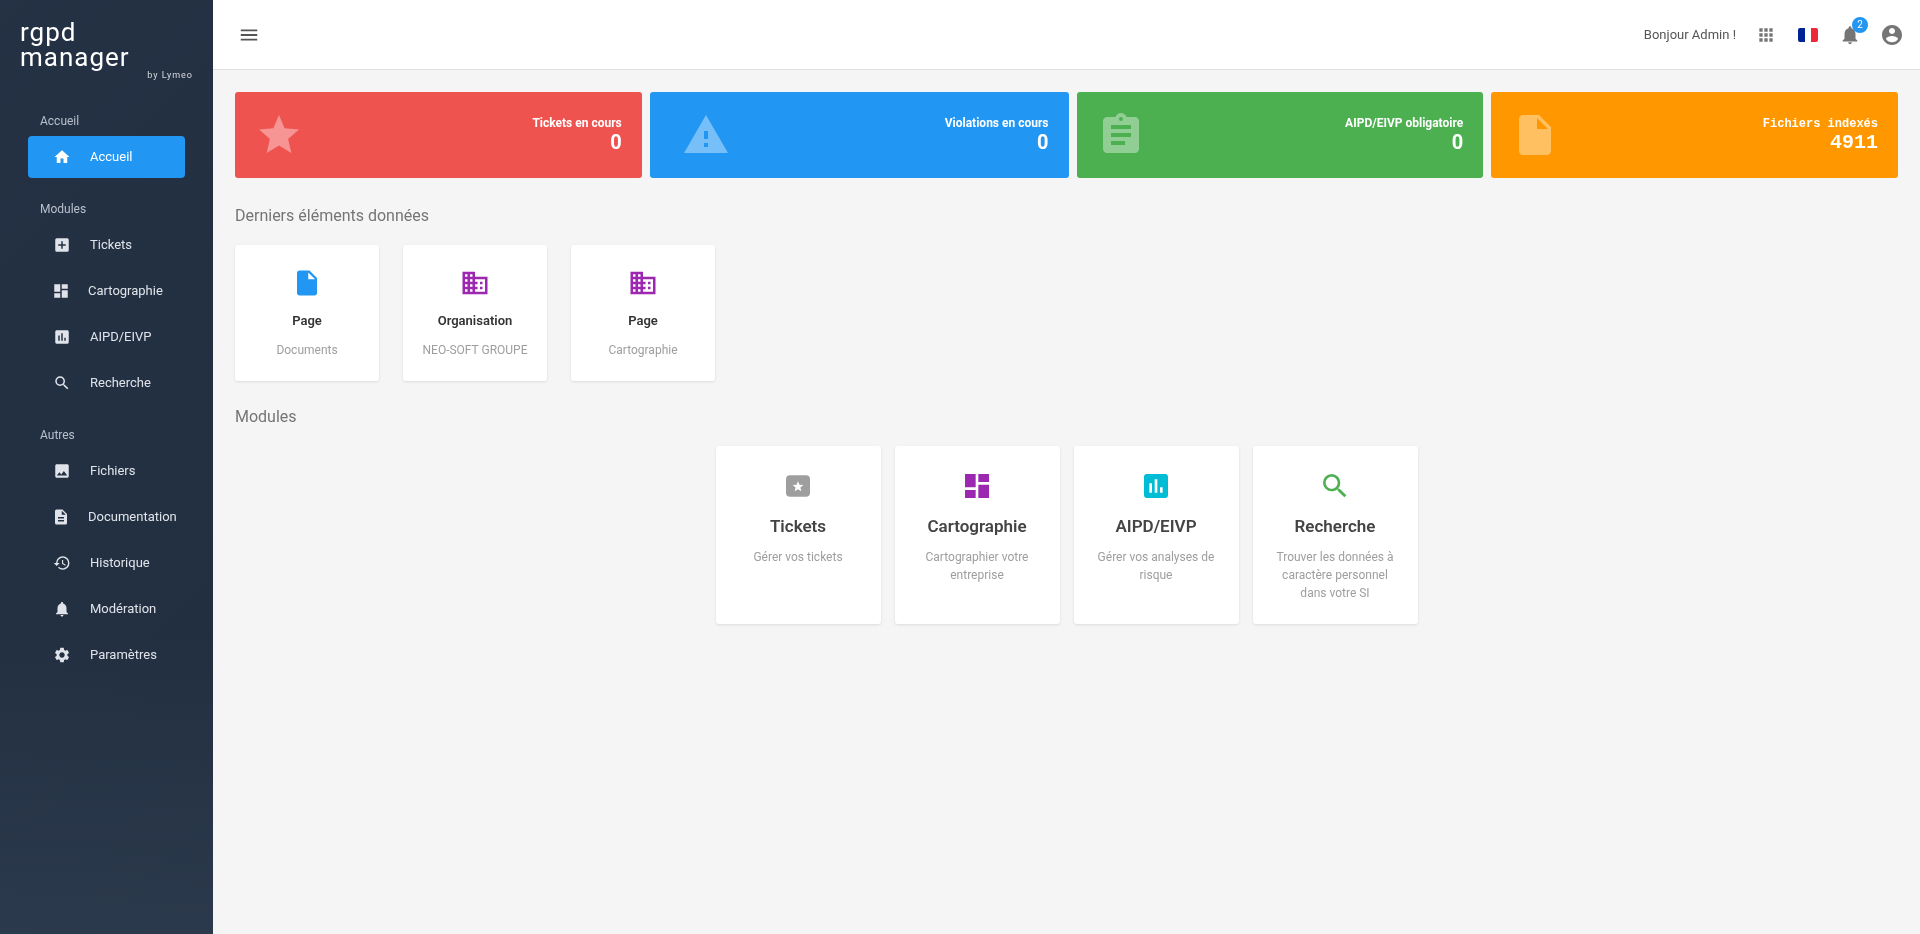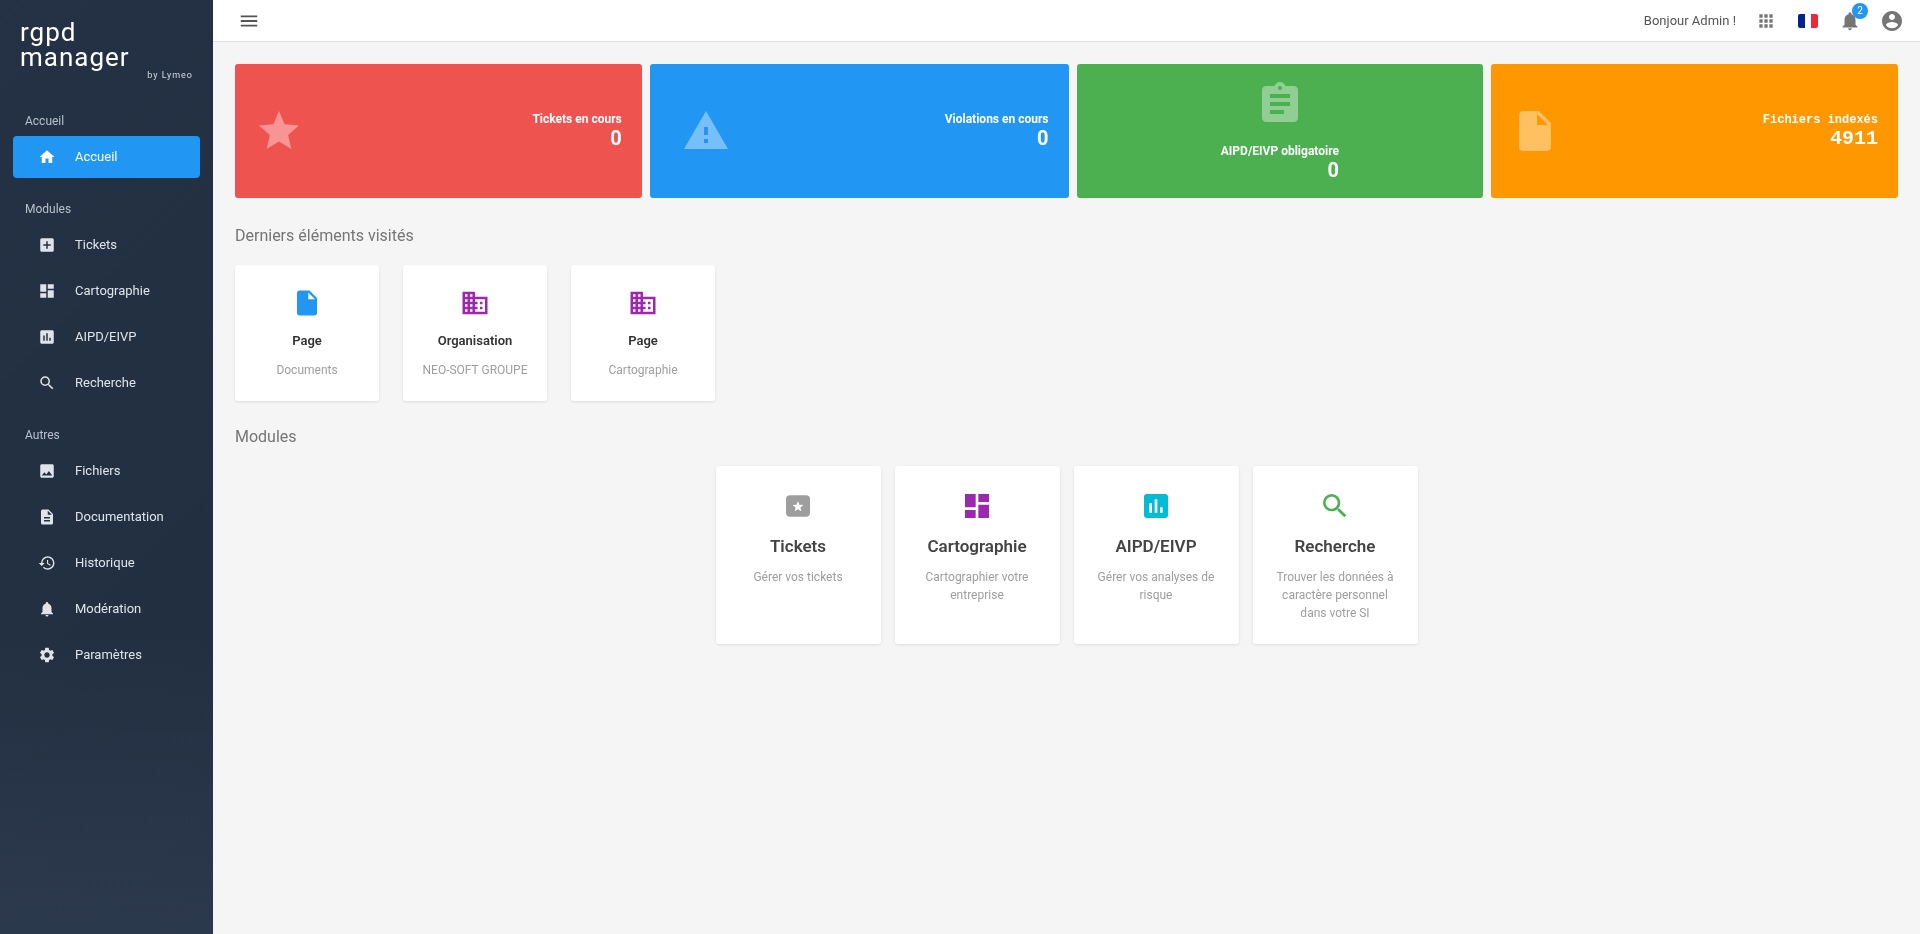--- a/index.html
+++ b/index.html
@@ -18,41 +18,41 @@
     position:absolute;
     bottom:0; left:0; right:0;
     height:300px;
     background:linear-gradient(to top, rgba(100,120,150,0.15), transparent);
     pointer-events:none;
   }
   .logo { padding: 10px 20px 20px; }
   .logo-text { font-size: 26px; line-height: 0.95; font-weight: 400; color:#fff; letter-spacing:1px; }
   .logo-text .line2 { font-size: 26px; }
   .logo-sub { font-size: 9px; text-align: right; margin-top:2px; opacity:0.8;}
-  .nav-section { padding: 6px 1px; }
+  .nav-section { padding: 6px 16px; }
   .nav-header { font-size: 12px; color: #b8c0cc; padding: 8px 24px; }
   .nav-item { display:flex; align-items:center; padding: 11px 24px; cursor:pointer; font-size:13px; color:#e0e4ea; margin: 0 12px 4px 12px; border-radius:4px;}
   .nav-item.active { background:#2196f3; color:#fff;}
   .nav-icon { width:20px; height:20px; margin-right:18px; display:flex; align-items:center; justify-content:center; fill:currentColor;}
   .main { flex:1; display:flex; flex-direction:column; background:#f5f5f5;}
-  .topbar { height:42px; background:#fff; border-bottom:1px solid #e0e0e0; display:flex; align-items:center; padding:0 16px; justify-content:space-between;}
+  .topbar { height:70px; background:#fff; border-bottom:1px solid #e0e0e0; display:flex; align-items:center; padding:0 16px; justify-content:space-between;}
   .topbar-left { display:flex; align-items:center;}
   .menu-toggle { width:40px; height:40px; display:flex; align-items:center; justify-content:center; cursor:pointer; color:#555;}
   .topbar-right { display:flex; align-items:center; gap:18px;}
   .greeting { font-size:13px; color:#555;}
   .icon-btn { width:24px; height:24px; display:flex; align-items:center; justify-content:center; cursor:pointer; color:#757575; position:relative;}
   .flag { width:20px; height:14px; border-radius:2px; overflow:hidden; display:flex;}
   .flag-stripe { flex:1; height:100%; }
   .badge { position:absolute; top:-6px; right:-6px; background:#2196f3; color:#fff; font-size:10px; width:16px; height:16px; border-radius:50%; display:flex; align-items:center; justify-content:center;}
   .content { padding: 22px; }
   .stat-row { display:flex; gap:8px; margin-bottom:28px;}
   .stat-card { flex:1; padding:16px 20px; color:#fff; border-radius:3px; display:flex; align-items:center; gap:16px; min-height:86px;}
   .stat-red { background:#ef5350; }
   .stat-blue { background:#2196f3;padding-left:32px; }
-  .stat-green { background:#4caf50;flex-direction:column; }
+  .stat-green { background:#4caf50; }
   .stat-orange { background:#ff9800;font-family:Liberation Mono, monospace; }
   .stat-icon { width:48px; height:48px; opacity:0.55; fill:rgba(255,255,255,0.7);}
   .stat-text { flex:1; text-align:right;}
   .stat-label { font-size:12px; font-weight:700; }
   .stat-value { font-size:20px; font-weight:700;}
   .section-title { font-size:16px; color:#757575; margin-bottom:20px; margin-top:8px;}
   .card-row { display:flex; gap:24px; justify-content:flex-start; margin-bottom:26px;}
   .card { background:#fff; border-radius:3px; box-shadow:0 1px 3px rgba(0,0,0,0.1); padding:22px 16px; width:144px; text-align:center; cursor:pointer;}
   .card-icon { width:32px; height:32px; margin:0 auto 14px; display:flex; align-items:center; justify-content:center;}
   .card-title { font-size:13px; font-weight:600; color:#333; margin-bottom:14px;}
@@ -237,21 +237,21 @@
           <svg class="stat-icon" viewBox="0 0 24 24">
               <path d="M6 2c-1.1 0-1.99.9-1.99 2L4 20c0 1.1.89 2 1.99 2H18c1.1 0 2-.9 2-2V8l-6-6H6zm7 7V3.5L18.5 9H13z"></path>
             </svg>
           <div class="stat-text">
             <div class="stat-label">Fichiers indexés</div>
             <div class="stat-value">4911</div>
           </div>
         </div>
       </div>
 
-      <div class="section-title">Derniers éléments visités</div>
+      <div class="section-title">Derniers éléments données</div>
       <div class="card-row">
         <div class="card">
           <div class="card-icon">
               <svg viewBox="0 0 24 24" width="30" height="30" fill="#2196f3">
                 <path d="M6 2c-1.1 0-1.99.9-1.99 2L4 20c0 1.1.89 2 1.99 2H18c1.1 0 2-.9 2-2V8l-6-6H6zm7 7V3.5L18.5 9H13z"></path>
               </svg>
             </div>
           <div class="card-title">Page</div>
           <div class="card-sub">Documents</div>
         </div>

